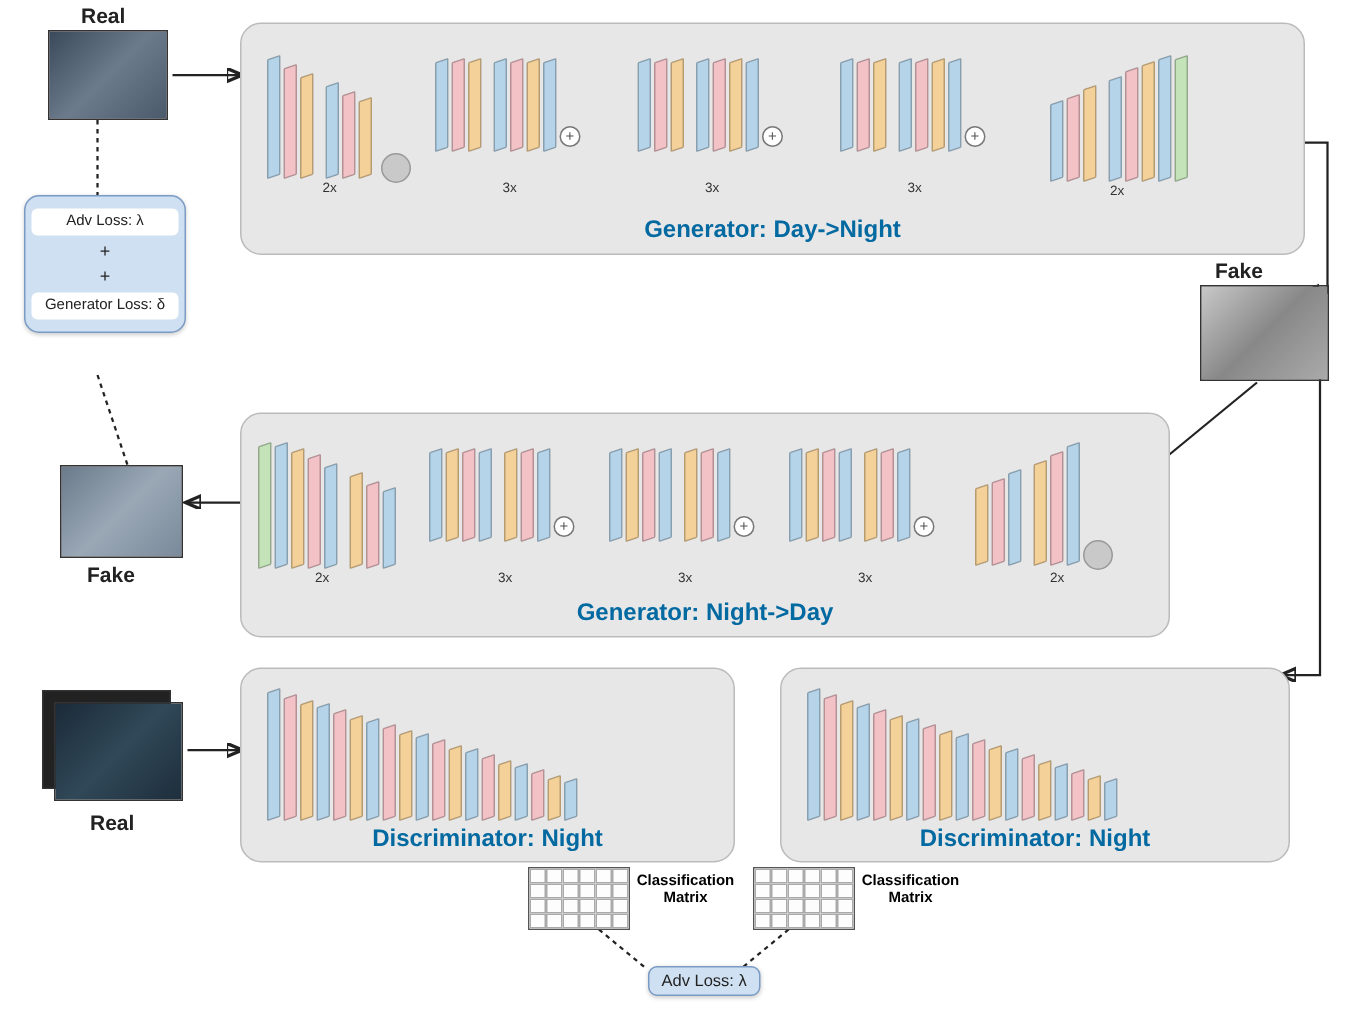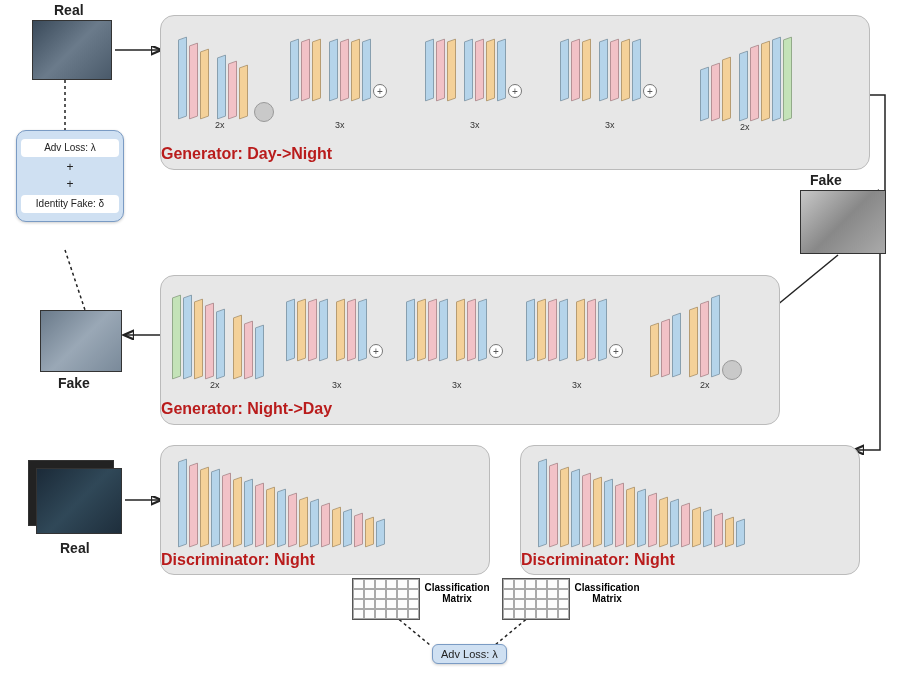--- a/index.html
+++ b/index.html
@@ -29,22 +29,22 @@
   .module {
     position: absolute;
     background: #e7e7e7;
     border: 1px solid #bbb;
     border-radius: 14px;
   }
   .module-title {
     position: absolute;
     font-size: 16px;
     font-weight: bold;
-    color: #b91c1c;
-    text-align: left;
+    color: #0369a1;
+    text-align: center;
     width: 100%;
   }
 
   
   .loss-box {
     position: absolute;
     background: #cfe0f2;
     border: 1px solid #7a9bc4;
     border-radius: 10px;
     padding: 6px 4px;
@@ -183,21 +183,21 @@
   <path d="M 350 298 L 350 286 L 238 286 L 238 298" marker-end="url(#arr)"></path>
 </svg>
 
 <div class="img-box" style="left:32px; top:20px; width:80px; height:60px;"></div>
 <div class="img-label" style="left:54px; top:2px;">Real</div>
 
 <div class="loss-box" style="left:16px; top:130px; width:108px;">
   <div class="loss-row">Adv Loss: λ</div>
   <div class="plus">+</div>
   <div class="plus">+</div>
-  <div class="loss-row">Identity Fake: δ</div>
+  <div class="loss-row">Generator Loss: δ</div>
 </div>
 
 <div class="img-box" style="left:40px; top:310px; width:82px; height:62px; background:linear-gradient(135deg,#6a7a8a,#9aa8b6,#7a8a9a);"></div>
 <div class="img-label" style="left:58px; top:375px;">Fake</div>
 
 <div class="img-box" style="left:28px; top:460px; width:86px; height:66px; background:#222;"></div>
 <div class="img-box" style="left:36px; top:468px; width:86px; height:66px; background:linear-gradient(135deg,#1b2a38,#304858,#1e2e3c);"></div>
 <div class="img-label" style="left:60px; top:540px;">Real</div>
 
 <div class="img-box" style="left:800px; top:190px; width:86px; height:64px; background:linear-gradient(135deg,#c8c8c8,#888,#aaa);"></div>

